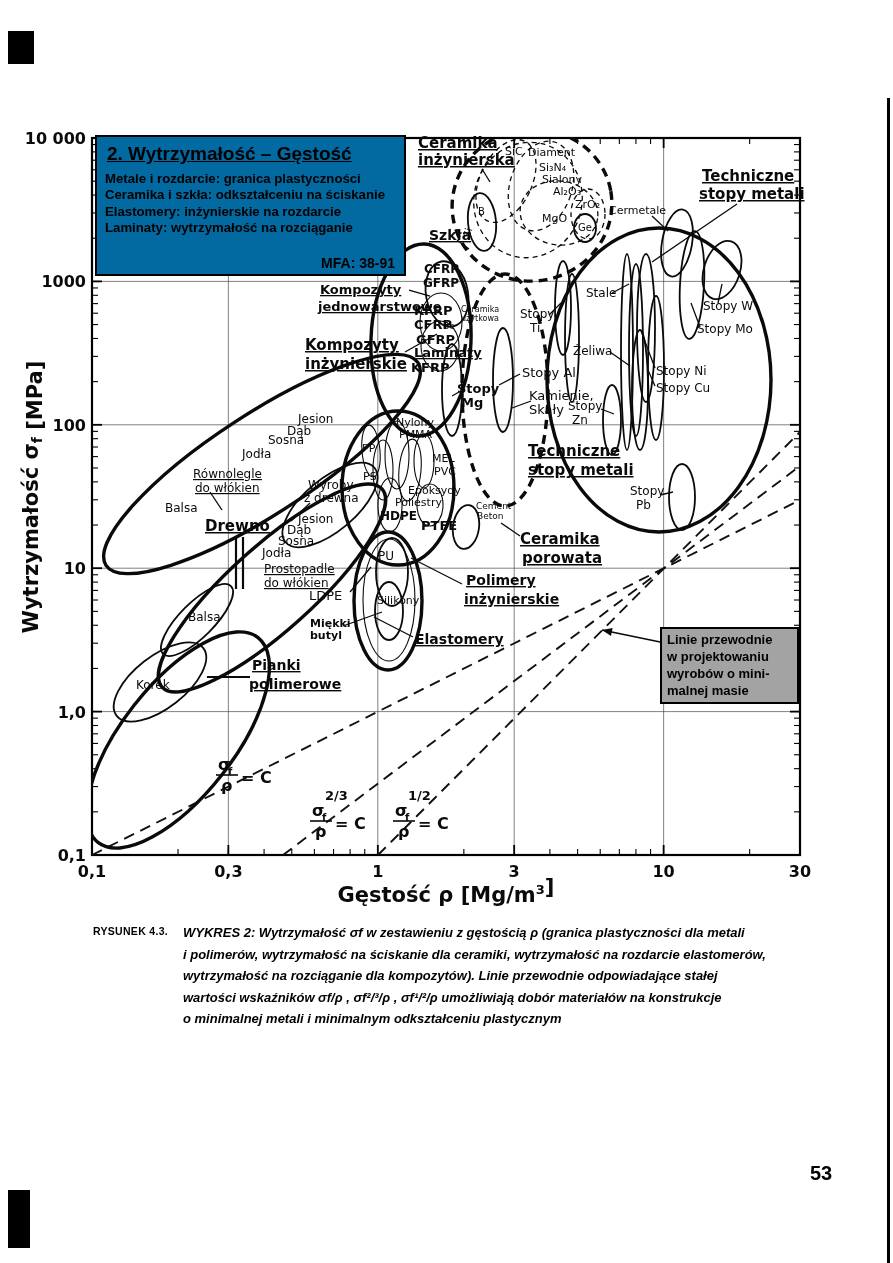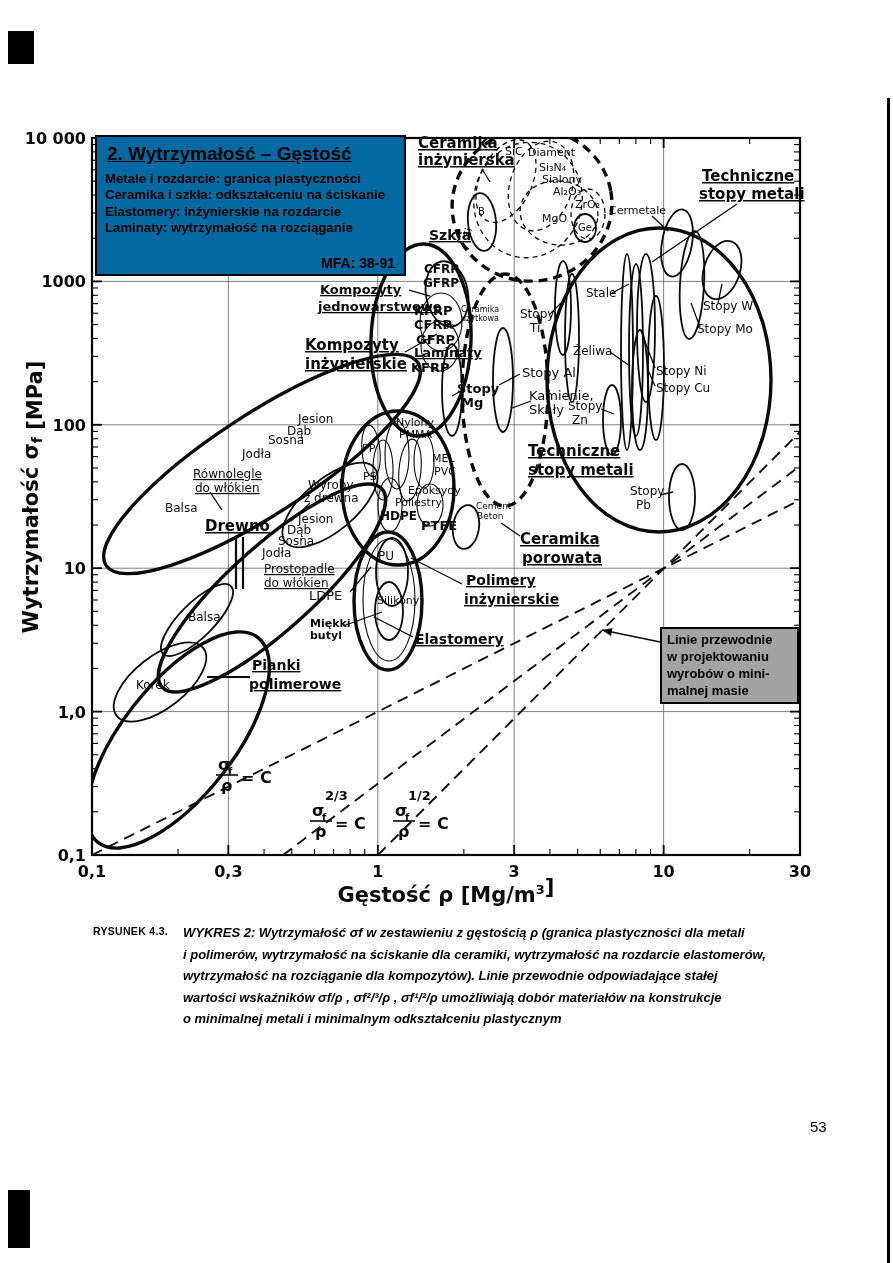--- a/index.html
+++ b/index.html
@@ -11,21 +11,21 @@
   .titlebox{position:absolute;left:95px;top:135px;width:311px;height:141px;
             border:2.5px solid #000;box-sizing:border-box;padding:4px 8px;background:#0369a1;}
   .titlebox .tb-title{font-size:19px;font-weight:bold;text-decoration:underline;margin:2px 0 6px 2px;}
   .titlebox .tb-line{font-size:13.2px;font-weight:600;line-height:1.24;white-space:nowrap;}
   .titlebox .tb-credit{position:absolute;right:9px;bottom:3px;font-size:14px;font-weight:bold;}
   .notebox{position:absolute;left:660px;top:627px;width:139px;height:77px;border:2.5px solid #000;
            box-sizing:border-box;padding:3px 5px;background:#a3a3a3;font-size:13px;font-weight:bold;line-height:1.3;}
   .caption{position:absolute;left:85px;top:922px;width:735px;display:flex;margin-left:8px;}
   .cap-label{width:90px;font-size:10.5px;font-weight:bold;letter-spacing:.3px;padding-top:3px;flex:none;}
   .cap-lines{font-size:13px;font-weight:600;line-height:1.66;font-style:italic;}
-  .pagenum{position:absolute;left:810px;top:1118px;font-size:15px;font-weight:400;}
+  .pagenum{position:absolute;left:810px;top:1162px;font-size:20px;font-weight:700;}
 </style>
 </head>
 <body>
 
 <div class="page">
   <div class="artifact" style="left:8px;top:31px;width:26px;height:33px;"></div>
   <div class="artifact" style="left:8px;top:1190px;width:22px;height:58px;"></div>
   <div class="artifact" style="left:887px;top:98px;width:3px;height:1165px;"></div>
 
   <svg id="chart" width="893" height="915" viewBox="0 0 893 915" style="position:absolute;left:0;top:0;">

